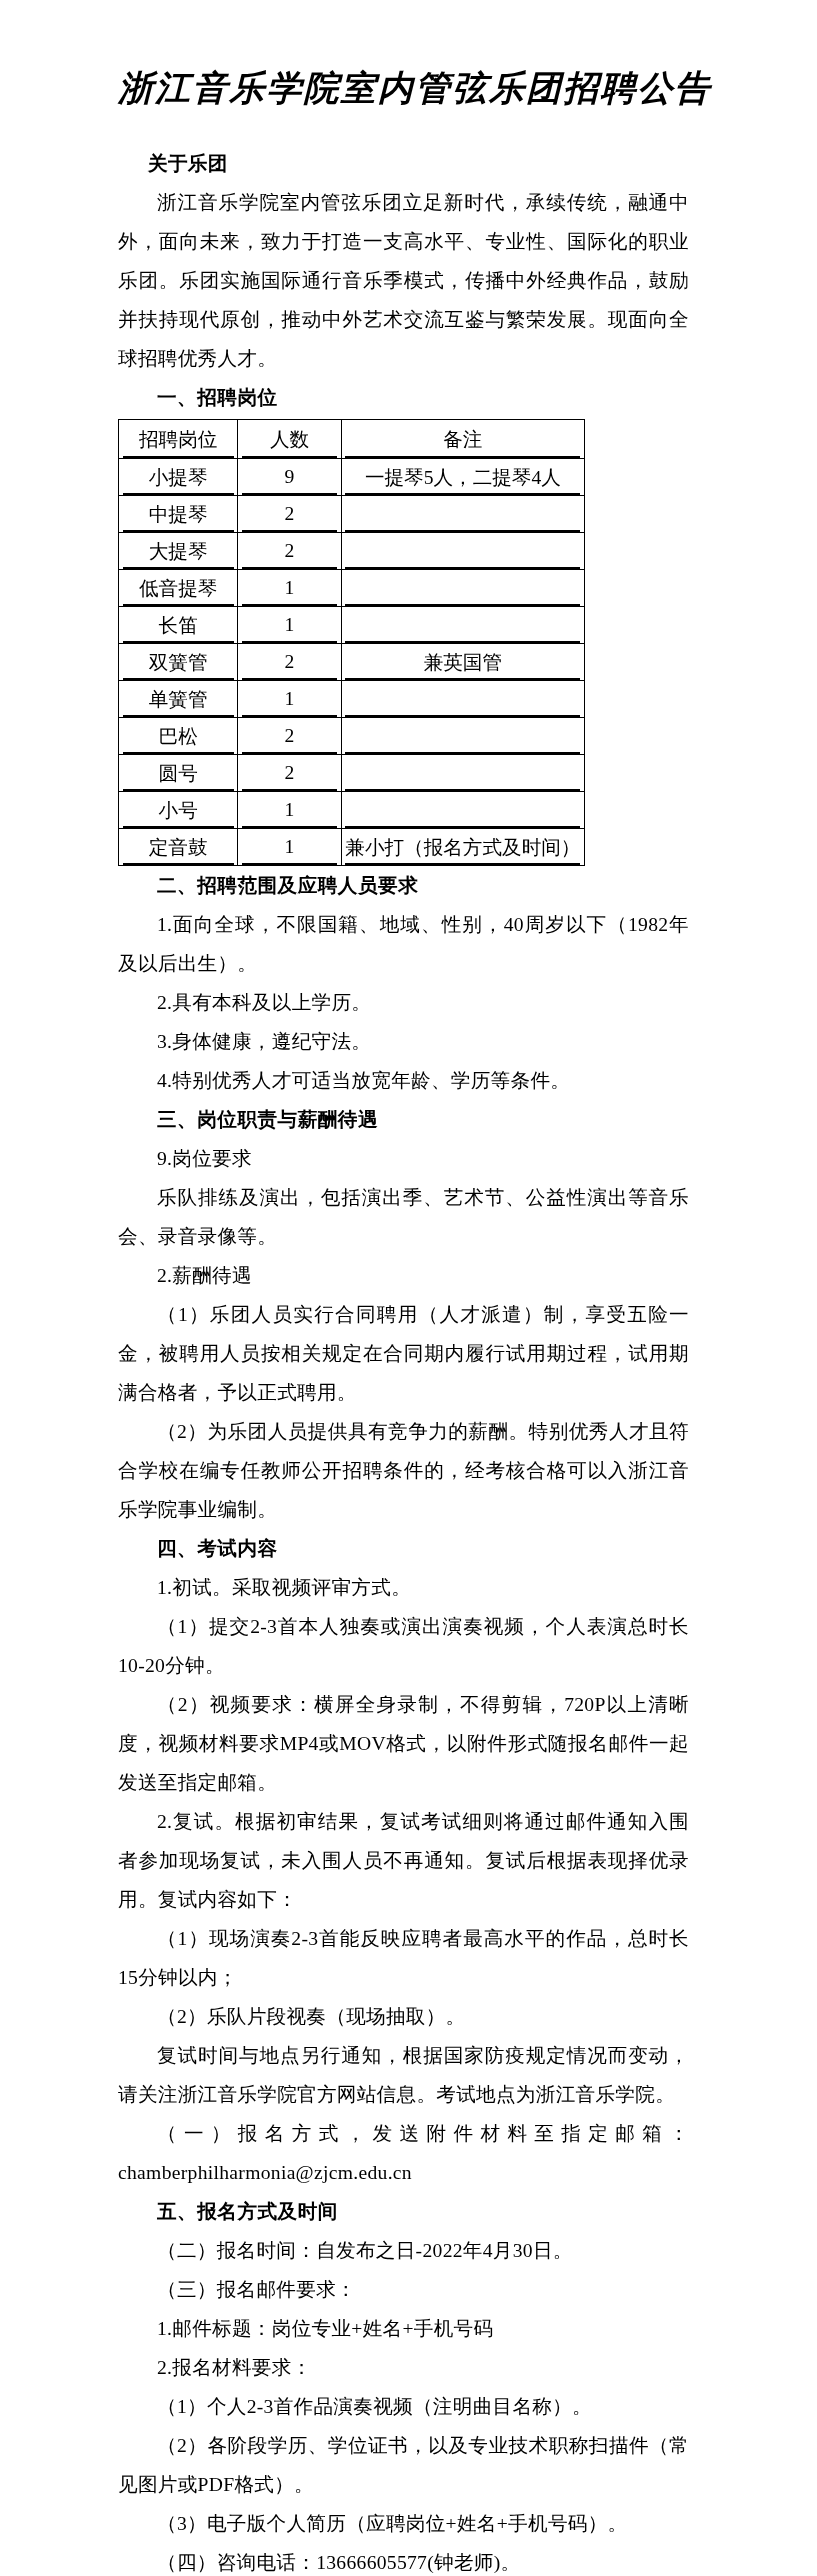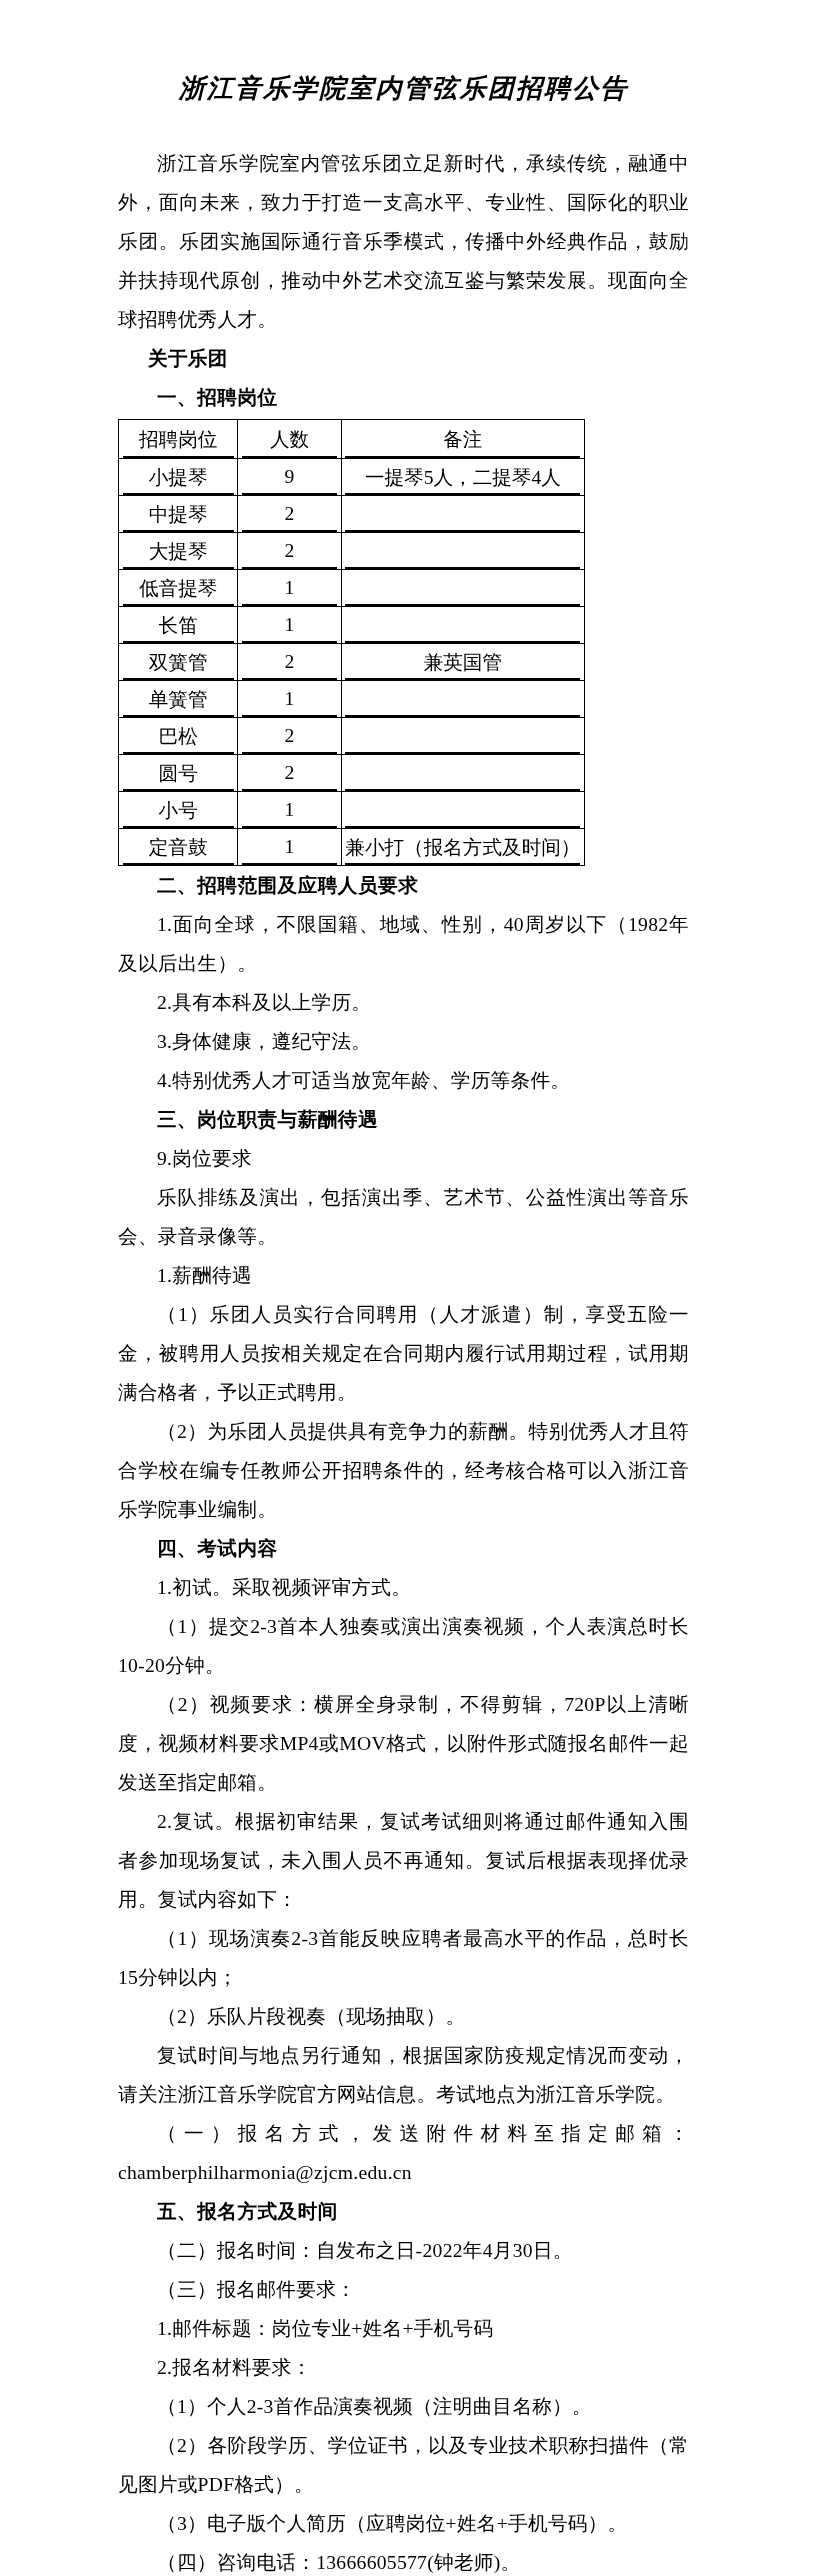--- a/index.html
+++ b/index.html
@@ -9,21 +9,21 @@
     height: 2698px;
     background: #ffffff;
     color: #000000;
     font-family: "Liberation Serif", "DejaVu Serif", serif;
     overflow: hidden;
     box-sizing: border-box;
     padding: 72px 129px 0 118px;
   }
   .title {
     text-align: center;
-    font-size: 26px;
+    font-size: 35px;
     line-height: 34px;
     font-weight: 700;
     font-style: italic;
     letter-spacing: 2.1px;
     margin: 0 0 38px 0;
     white-space: nowrap;
   }
   .blk {
     margin: 0;
     font-size: 19.6px;
@@ -75,22 +75,22 @@
   .col-post   { width: 25.6%; }
   .col-count  { width: 22.2%; }
   .col-remark { width: 52.2%; }
 </style>
 </head>
 <body>
 
 <div class="page">
   <h1 class="title">浙江音乐学院室内管弦乐团招聘公告</h1>
   <main>
+      <p class="blk subtitle">关于乐团</p>
       <p class="blk p-indent">浙江音乐学院室内管弦乐团立足新时代，承续传统，融通中外，面向未来，致力于打造一支高水平、专业性、国际化的职业乐团。乐团实施国际通行音乐季模式，传播中外经典作品，鼓励并扶持现代原创，推动中外艺术交流互鉴与繁荣发展。现面向全球招聘优秀人才。</p>
-      <p class="blk subtitle">关于乐团</p>
       <p class="blk section">一、招聘岗位</p>
       <table class="positions">
         <colgroup>
           <col class="col-post">
           <col class="col-count">
           <col class="col-remark">
         </colgroup>
         <thead>
           <tr>
             <th>招聘岗位</th>
@@ -157,21 +157,21 @@
         </tbody>
       </table>
       <p class="blk section">二、招聘范围及应聘人员要求</p>
       <p class="blk p-indent">1.面向全球，不限国籍、地域、性别，40周岁以下（1982年及以后出生）。</p>
       <p class="blk p-indent">2.具有本科及以上学历。</p>
       <p class="blk p-indent">3.身体健康，遵纪守法。</p>
       <p class="blk p-indent">4.特别优秀人才可适当放宽年龄、学历等条件。</p>
       <p class="blk section">三、岗位职责与薪酬待遇</p>
       <p class="blk p-indent">9.岗位要求</p>
       <p class="blk p-indent">乐队排练及演出，包括演出季、艺术节、公益性演出等音乐会、录音录像等。</p>
-      <p class="blk p-indent">1.薪酬待遇</p>
+      <p class="blk p-indent">2.薪酬待遇</p>
       <p class="blk p-indent">（1）乐团人员实行合同聘用（人才派遣）制，享受五险一金，被聘用人员按相关规定在合同期内履行试用期过程，试用期满合格者，予以正式聘用。</p>
       <p class="blk p-indent">（2）为乐团人员提供具有竞争力的薪酬。特别优秀人才且符合学校在编专任教师公开招聘条件的，经考核合格可以入浙江音乐学院事业编制。</p>
       <p class="blk section">四、考试内容</p>
       <p class="blk p-indent">1.初试。采取视频评审方式。</p>
       <p class="blk p-indent">（1）提交2-3首本人独奏或演出演奏视频，个人表演总时长10-20分钟。</p>
       <p class="blk p-indent">（2）视频要求：横屏全身录制，不得剪辑，720P以上清晰度，视频材料要求MP4或MOV格式，以附件形式随报名邮件一起发送至指定邮箱。</p>
       <p class="blk p-indent">2.复试。根据初审结果，复试考试细则将通过邮件通知入围者参加现场复试，未入围人员不再通知。复试后根据表现择优录用。复试内容如下：</p>
       <p class="blk p-indent">（1）现场演奏2-3首能反映应聘者最高水平的作品，总时长15分钟以内；</p>
       <p class="blk p-indent">（2）乐队片段视奏（现场抽取）。</p>
       <p class="blk p-indent">复试时间与地点另行通知，根据国家防疫规定情况而变动，请关注浙江音乐学院官方网站信息。考试地点为浙江音乐学院。</p>

